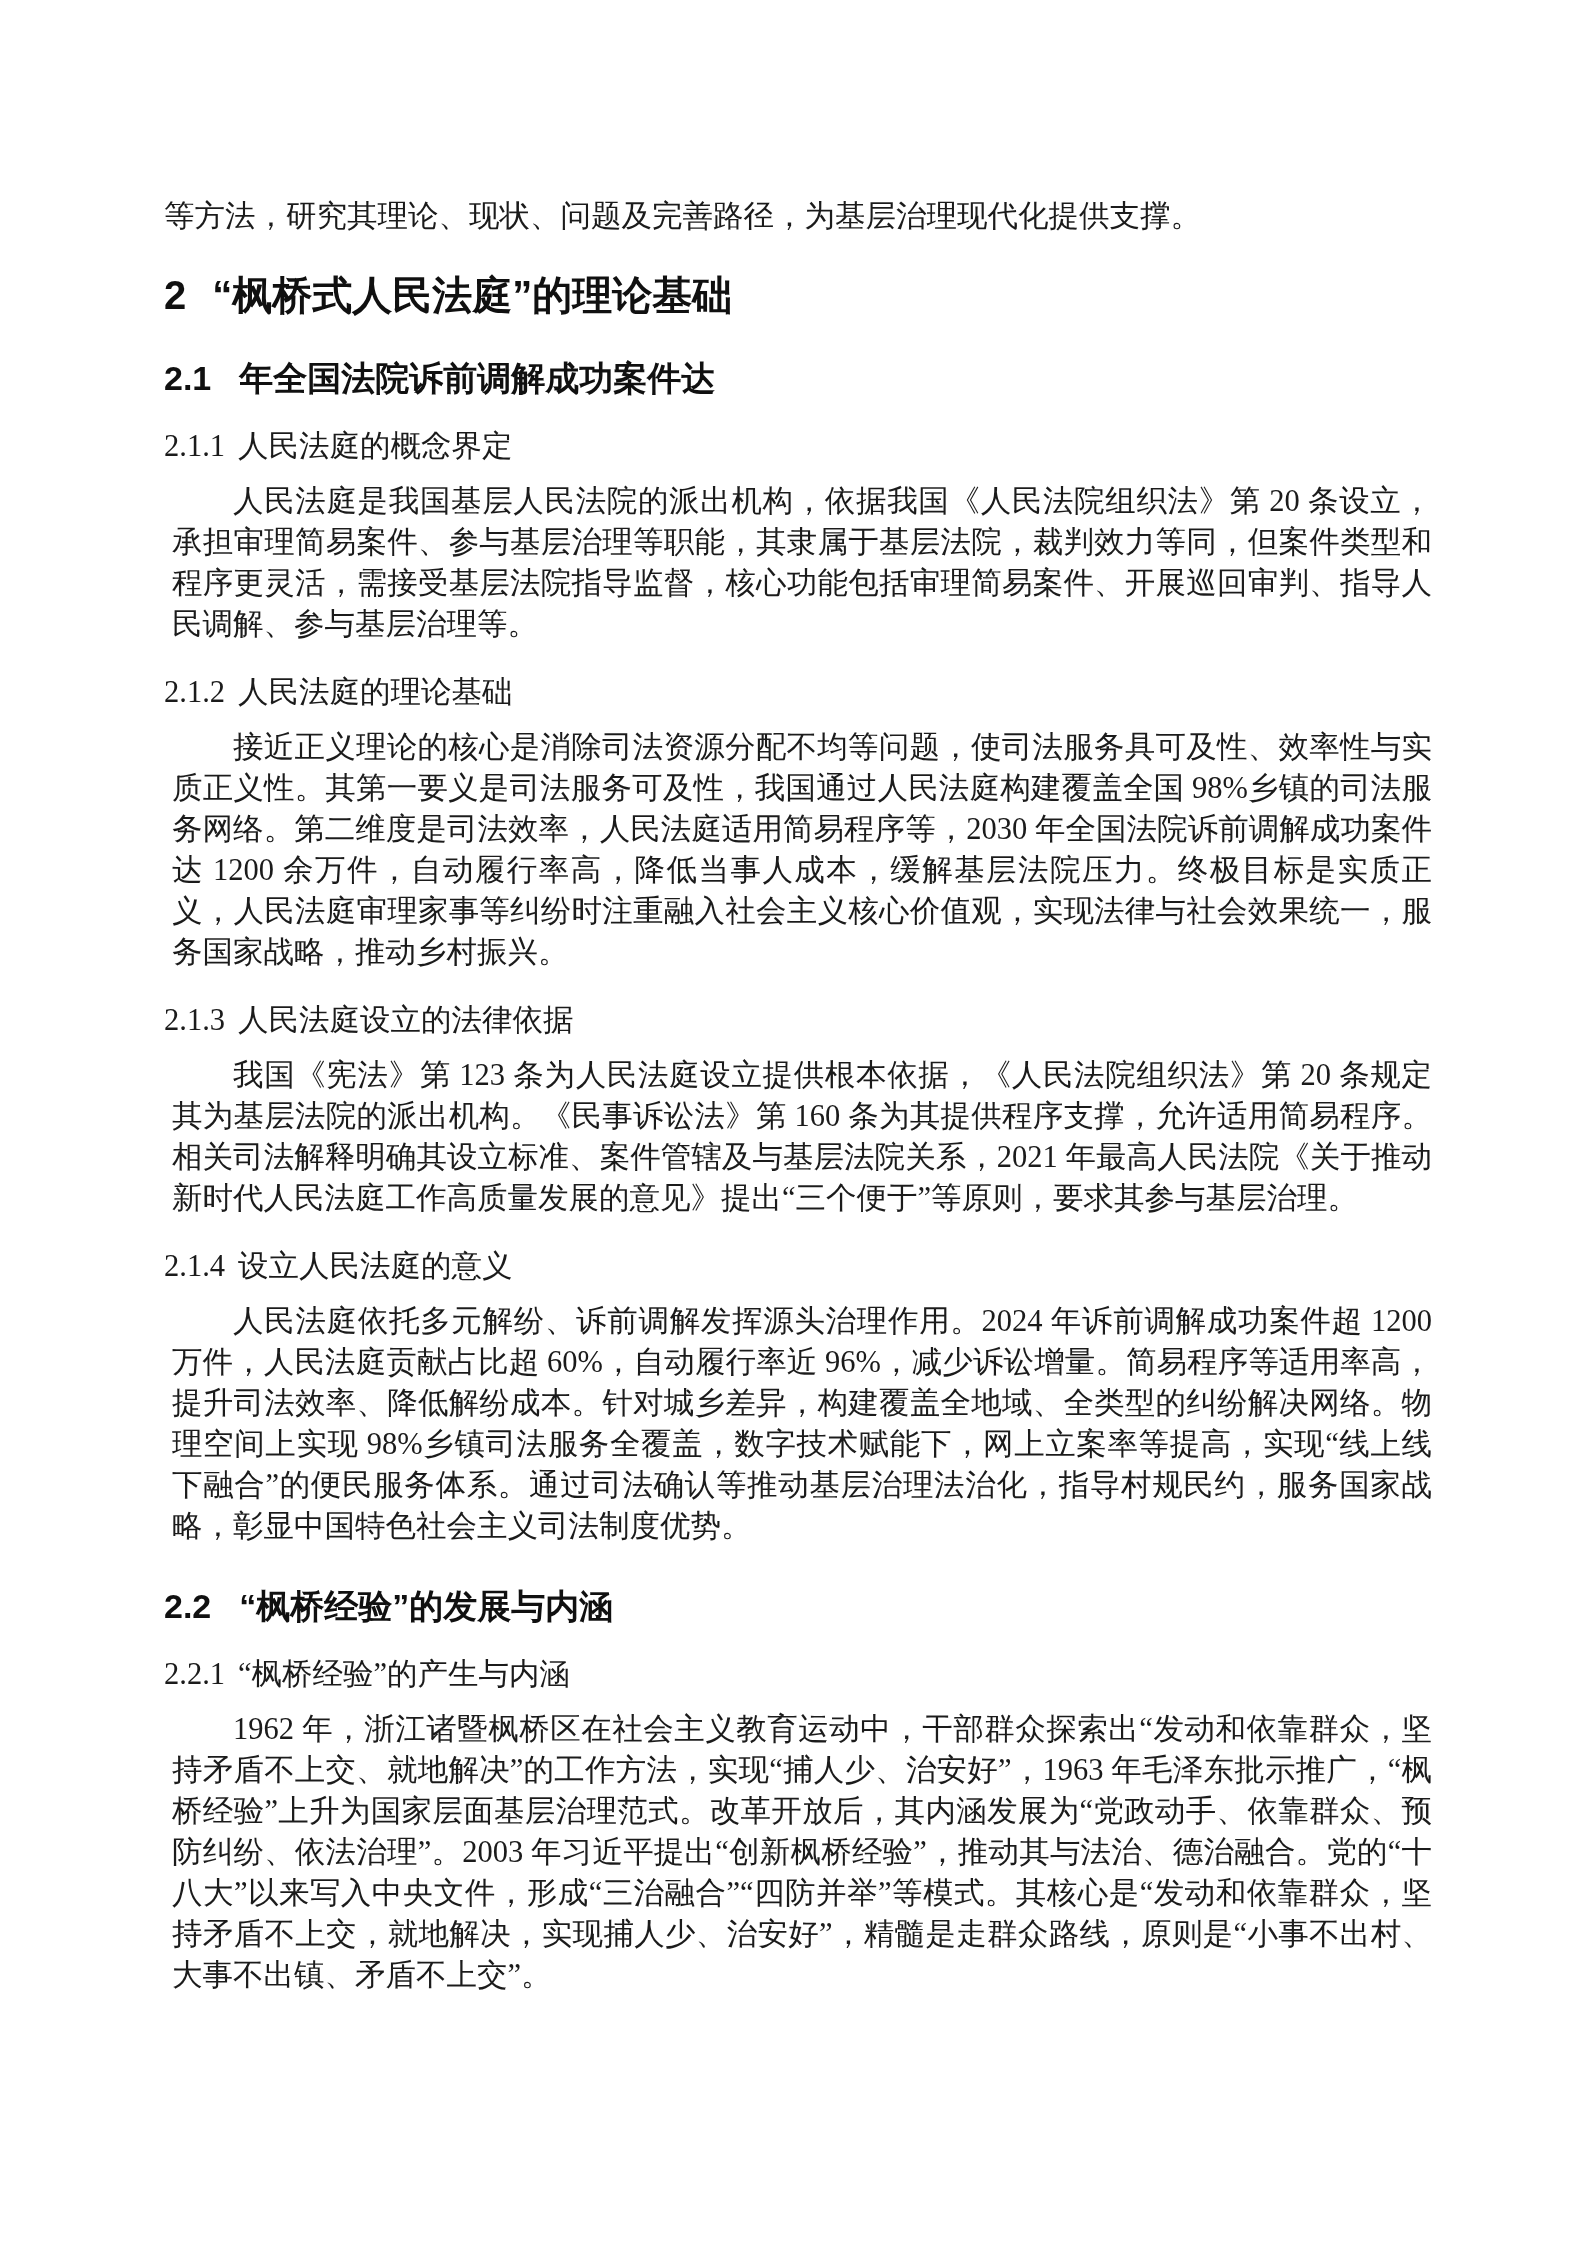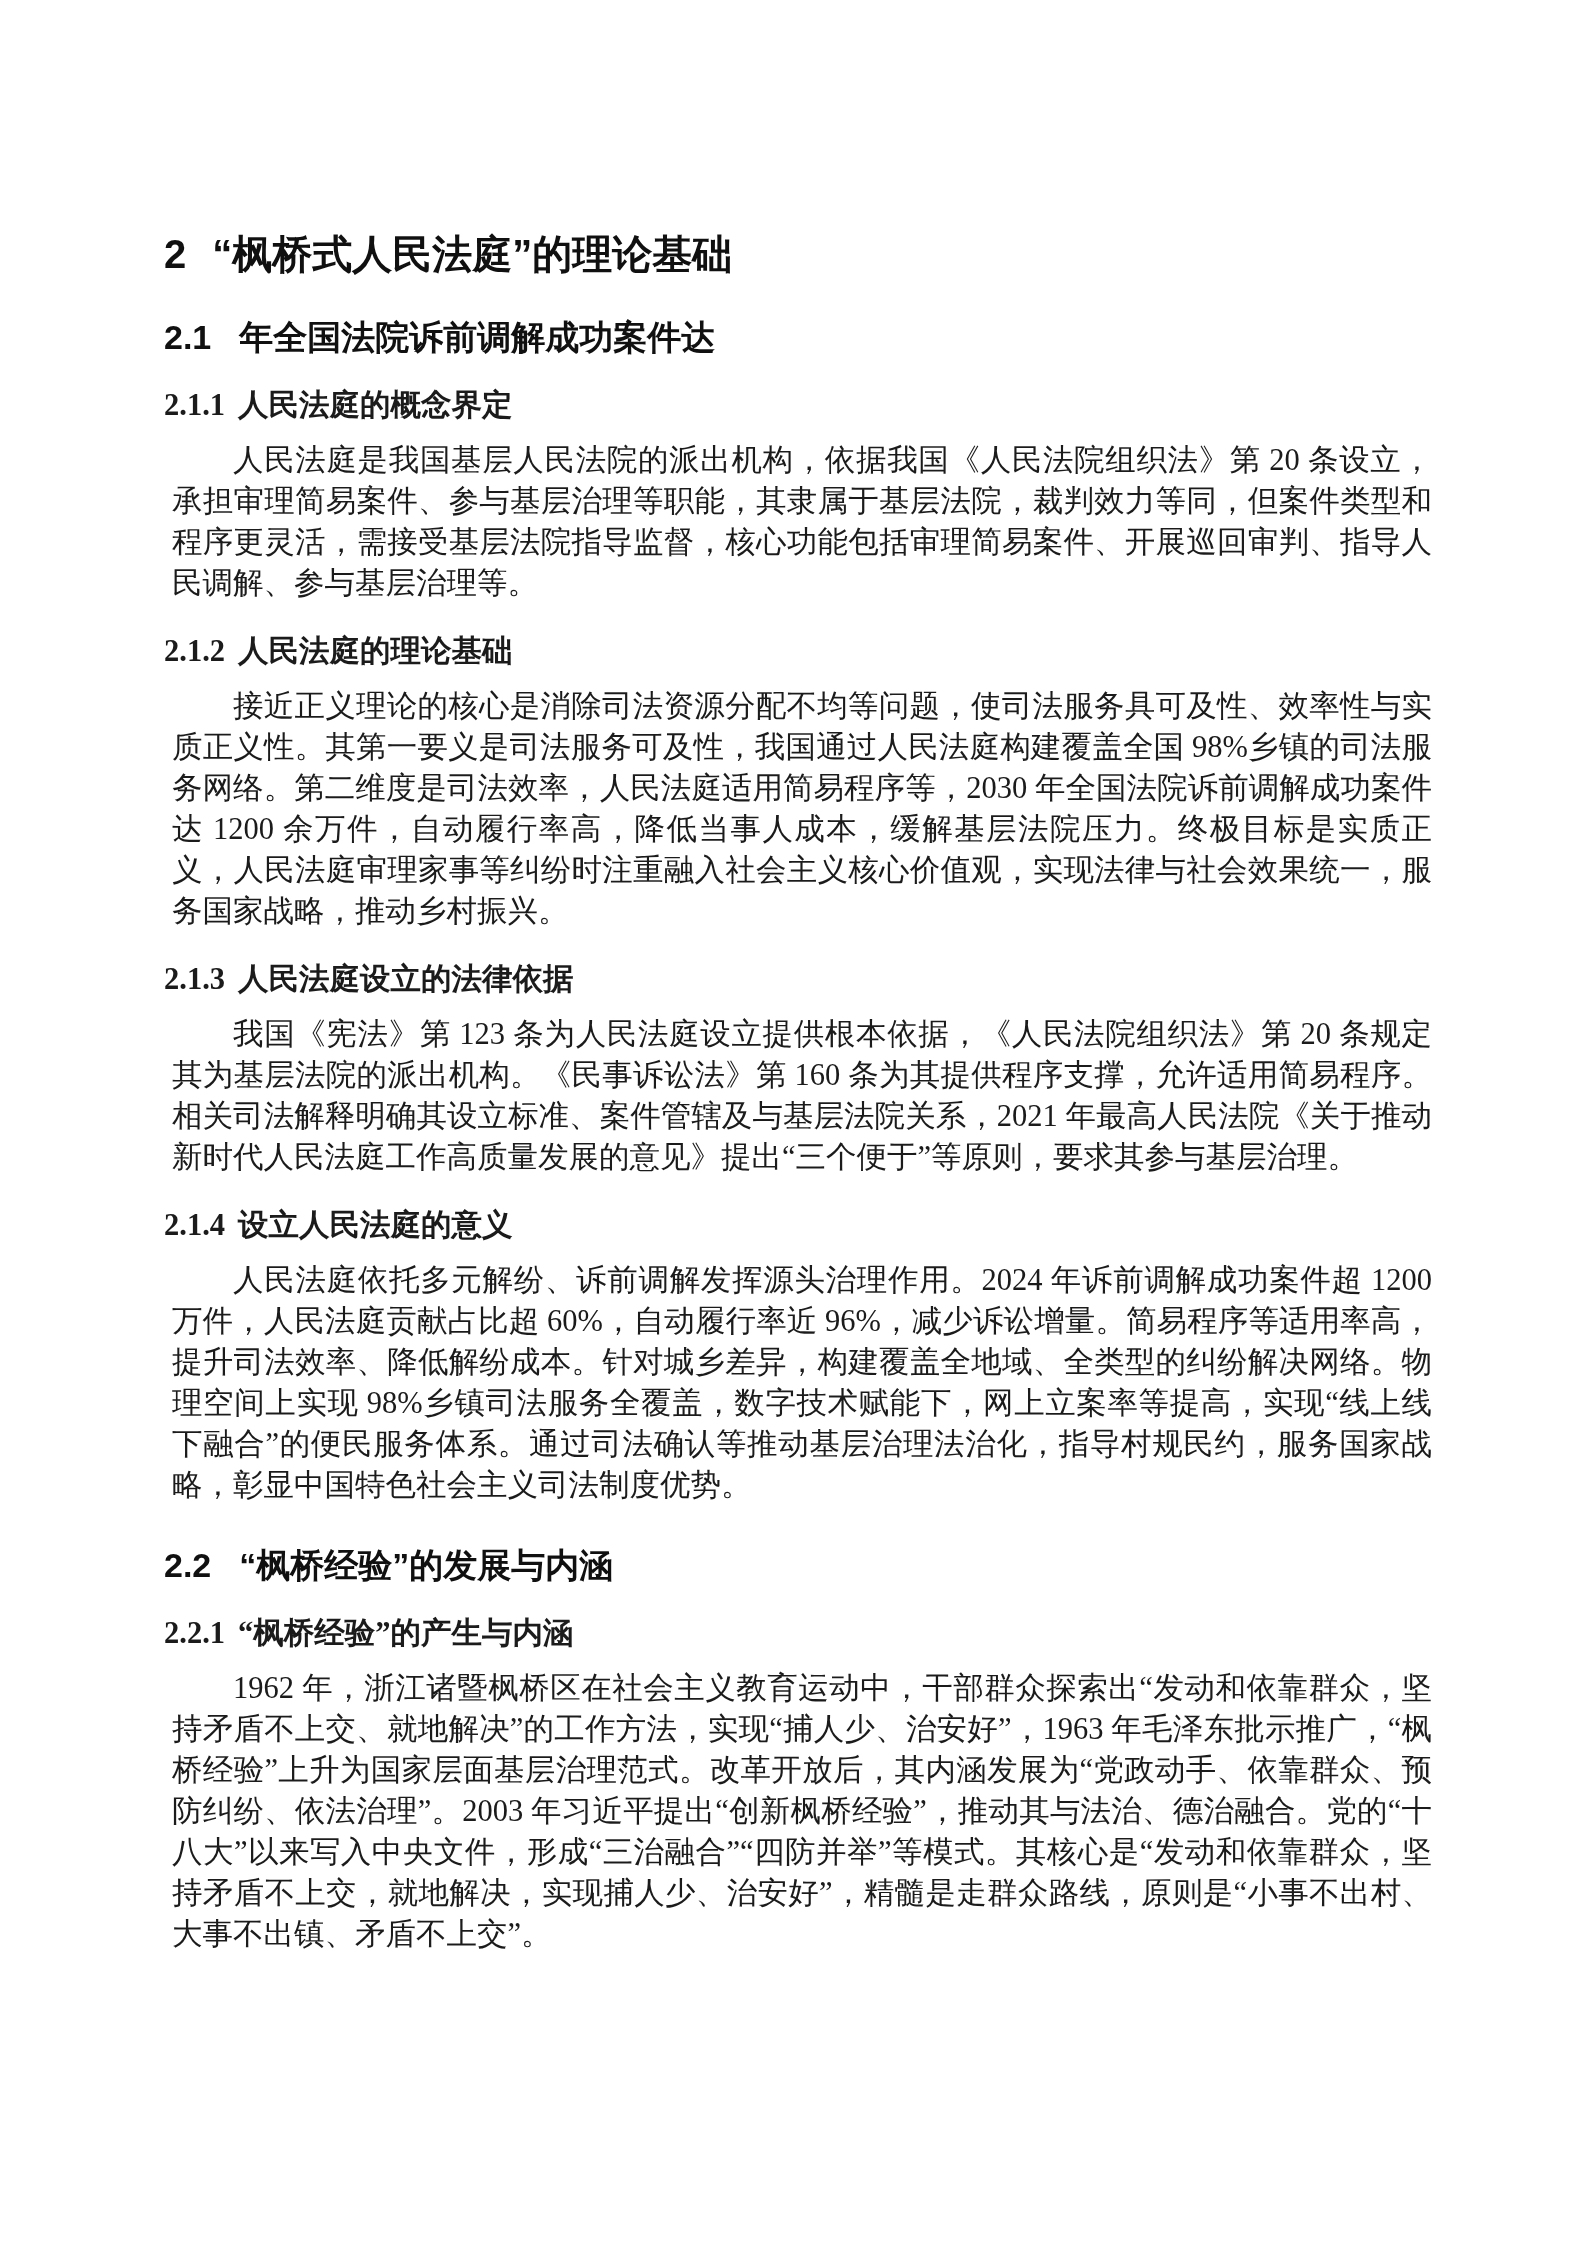--- a/index.html
+++ b/index.html
@@ -40,35 +40,36 @@
   .h2 {
     font-family: "Liberation Sans", "DejaVu Sans", sans-serif;
     font-weight: 700;
     font-size: 34px;
     line-height: 42px;
     margin: 38px 0 0 0;
     color: #101010;
   }
   .h3 {
     font-family: "Liberation Serif", "DejaVu Serif", serif;
-    font-weight: 700;
+    font-weight: 400;
     font-size: 30.5px;
     line-height: 38px;
     margin: 28px 0 0 0;
     color: #1b1b1b;
   }
   .hnum-h1 { margin-right: 26px; }
   .hnum-h2 { margin-right: 28px; }
   .hnum-h3 { margin-right: 13px; }
 </style>
 </head>
 <body>
 
 <div class="page">
 
+  <p class="para intro">等方法，研究其理论、现状、问题及完善路径，为基层治理现代化提供支撑。</p>
 
   <h1 class="h1"><span class="hnum-h1">2</span><span>“枫桥式人民法庭”的理论基础</span></h1>
 
   <h2 class="h2"><span class="hnum-h2">2.1</span><span>年全国法院诉前调解成功案件达</span></h2>
 
   <h3 class="h3"><span class="hnum-h3">2.1.1</span><span>人民法庭的概念界定</span></h3>
 
   <p class="para">人民法庭是我国基层人民法院的派出机构，依据我国《人民法院组织法》第 20 条设立，承担审理简易案件、参与基层治理等职能，其隶属于基层法院，裁判效力等同，但案件类型和程序更灵活，需接受基层法院指导监督，核心功能包括审理简易案件、开展巡回审判、指导人民调解、参与基层治理等。</p>
 
   <h3 class="h3"><span class="hnum-h3">2.1.2</span><span>人民法庭的理论基础</span></h3>

